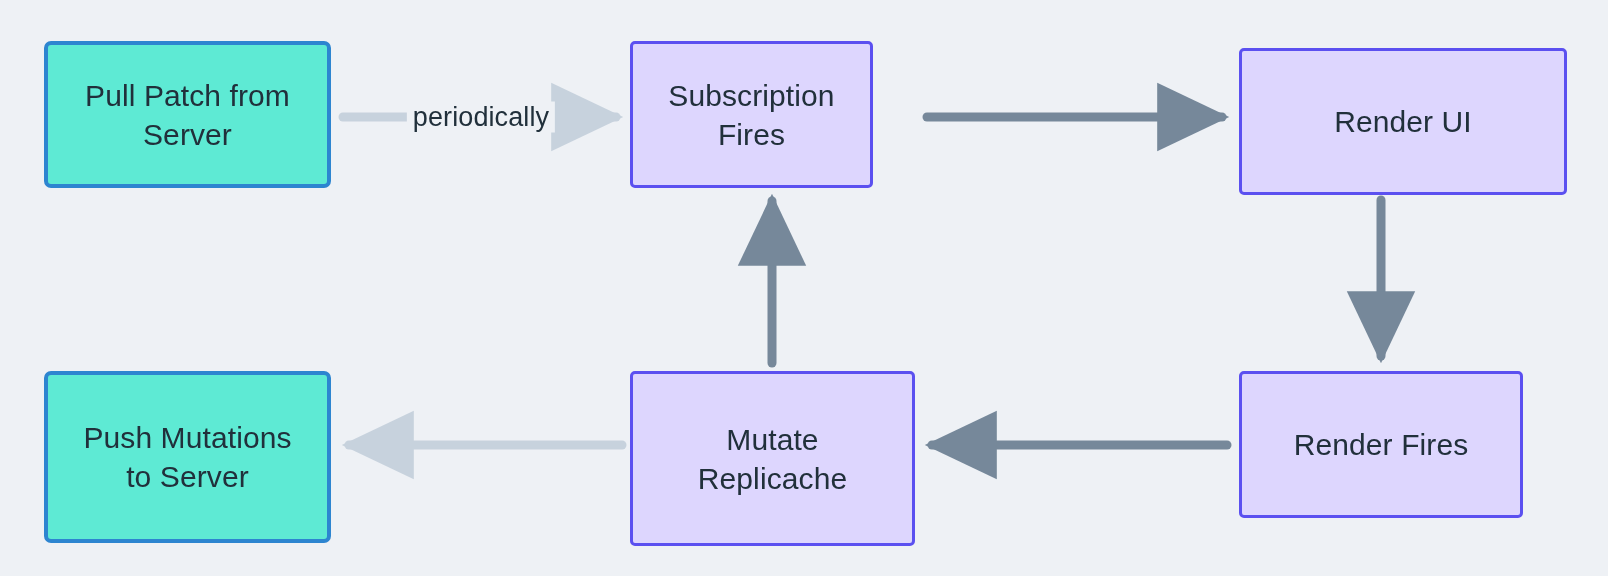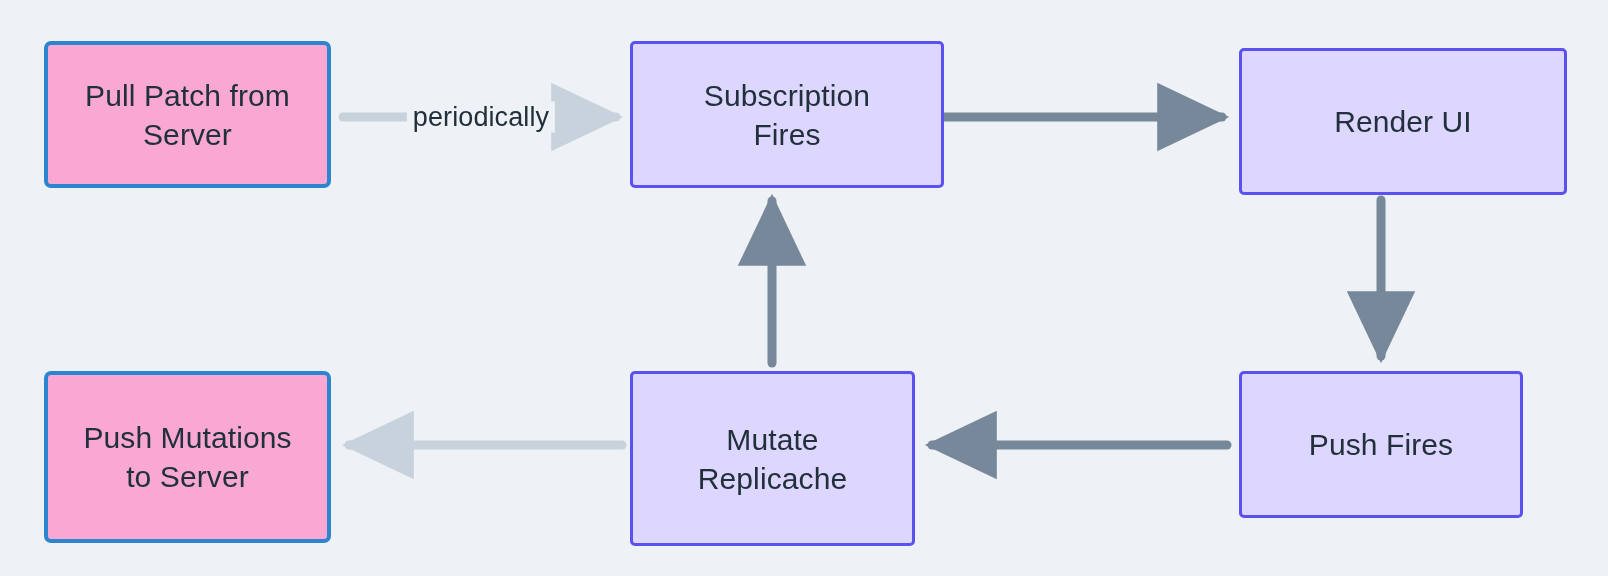--- a/index.html
+++ b/index.html
@@ -36,21 +36,21 @@
     line-height: 1.30;
     color: #21303b;
     letter-spacing: 0.1px;
   }
   .node-label {
     display: block;
     white-space: pre-line;
     padding: 0 8px;
   }
   .node.blue {
-    background: #f9a8d4;
+    background: #5eead4;
     border: 4px solid #2d85d0;
     border-radius: 7px;
     font-size: 30px;
   }
   .node.purple {
     background: #ddd6fe;
     border: 3px solid #5b50f0;
     border-radius: 5px;
     font-size: 30px;
   }
@@ -92,39 +92,39 @@
     <line x1="622" y1="445" x2="349" y2="445" stroke="#c7d2dd" stroke-width="9" stroke-linecap="round" marker-end="url(#arrow-weak)"></line>
 
     <line x1="772" y1="363" x2="772" y2="201" stroke="#76889a" stroke-width="9" stroke-linecap="round" marker-end="url(#arrow-strong)"></line>
   </svg>
 
   <div class="node blue" style="left:44px; top:41px; width:287px; height:147px;">
     <span class="node-label">Pull Patch from
 Server</span>
   </div>
 
-  <div class="node purple" style="left:630px; top:41px; width:314px; height:147px;">
+  <div class="node purple" style="left:630px; top:41px; width:243px; height:147px;">
     <span class="node-label">Subscription
 Fires</span>
   </div>
 
   <div class="node purple" style="left:1239px; top:48px; width:328px; height:147px;">
     <span class="node-label">Render UI</span>
   </div>
 
   <div class="node blue" style="left:44px; top:371px; width:287px; height:172px;">
     <span class="node-label">Push Mutations
 to Server</span>
   </div>
 
   <div class="node purple" style="left:630px; top:371px; width:285px; height:175px;">
     <span class="node-label">Mutate
 Replicache</span>
   </div>
 
   <div class="node purple" style="left:1239px; top:371px; width:284px; height:147px;">
-    <span class="node-label">Push Fires</span>
+    <span class="node-label">Render Fires</span>
   </div>
 
   <div class="edge-label" style="left:481px; top:117px;">periodically</div>
 
 
 </div>
 
 </body></html>

